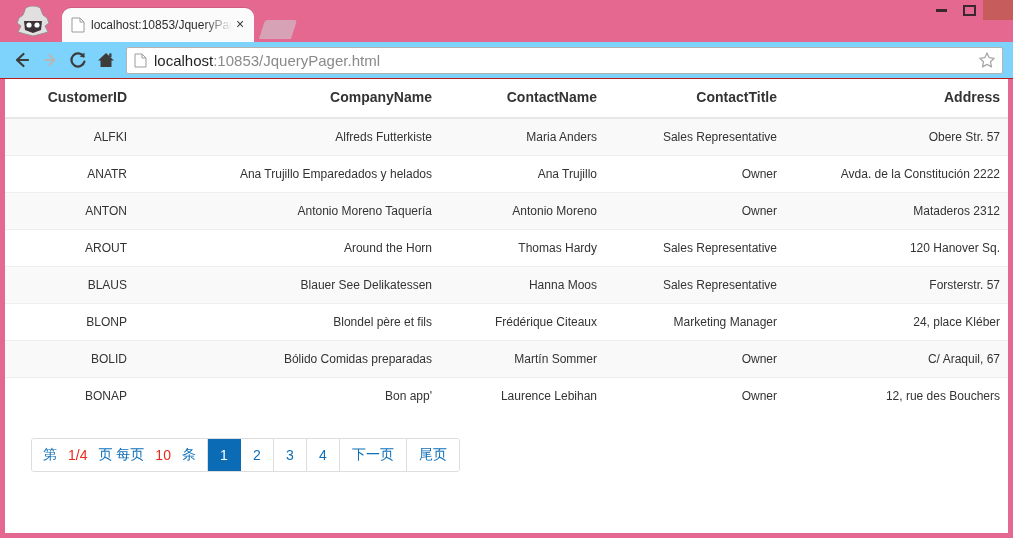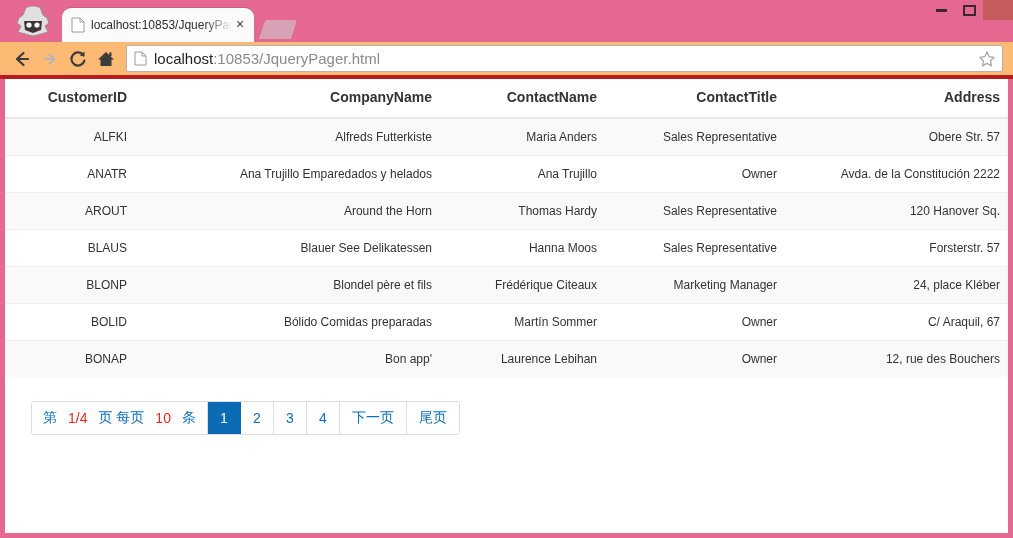--- a/index.html
+++ b/index.html
@@ -112,25 +112,25 @@
   }
   .wbtn-close {
     width: 30px; height: 20px;
     background: #c65c5c;
   }
 
   
   #toolbar {
     position: absolute; top: 42px; left: 0;
     width: 1013px; height: 37px;
-    background: #fdba74;
+    background: #7dd3fc;
     display: flex;
     align-items: center;
     padding: 0 10px 0 8px;
-    border-bottom: 4px solid #b91c1c;
+    border-bottom: 1px solid #b91c1c;
   }
   .navbtn {
     width: 28px; height: 28px;
     display: flex; align-items: center; justify-content: center;
     cursor: pointer;
     flex: 0 0 auto;
   }
   .navbtn.disabled { cursor: default; }
 
   #omnibox {
@@ -332,20 +332,27 @@
           <td>Maria Anders</td>
           <td>Sales Representative</td>
           <td>Obere Str. 57</td>
         </tr>
         <tr>
           <td>ANATR</td>
           <td>Ana Trujillo Emparedados y helados</td>
           <td>Ana Trujillo</td>
           <td>Owner</td>
           <td>Avda. de la Constitución 2222</td>
+        </tr>
+        <tr>
+          <td>ANTON</td>
+          <td>Antonio Moreno Taquería</td>
+          <td>Antonio Moreno</td>
+          <td>Owner</td>
+          <td>Mataderos 2312</td>
         </tr>
         <tr>
           <td>AROUT</td>
           <td>Around the Horn</td>
           <td>Thomas Hardy</td>
           <td>Sales Representative</td>
           <td>120 Hanover Sq.</td>
         </tr>
         <tr>
           <td>BLAUS</td>

